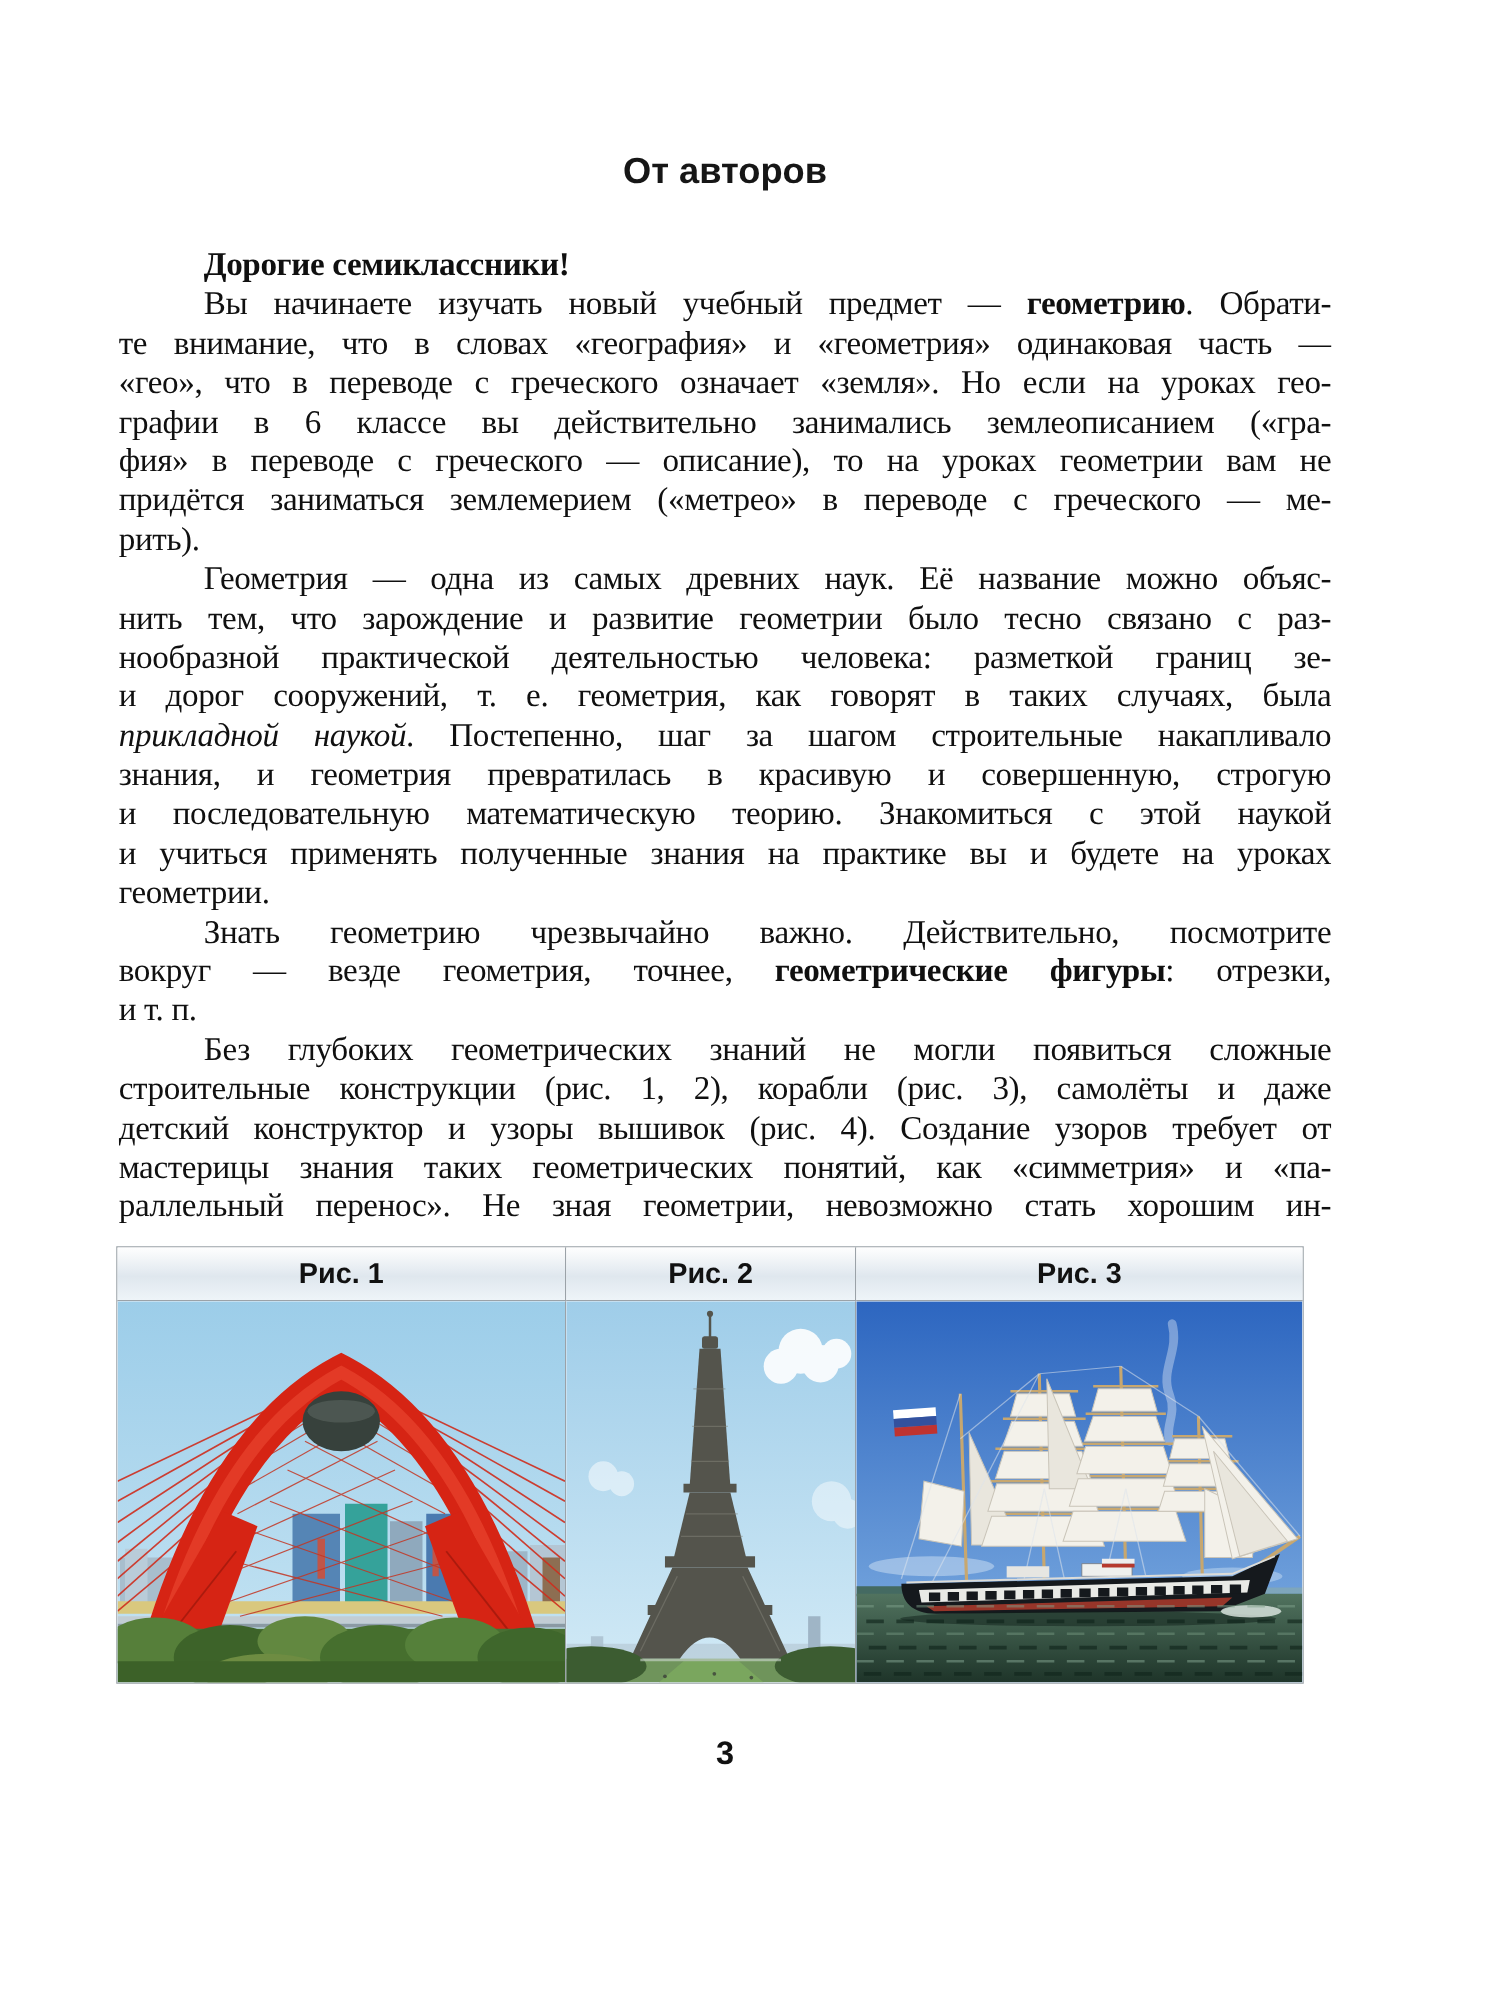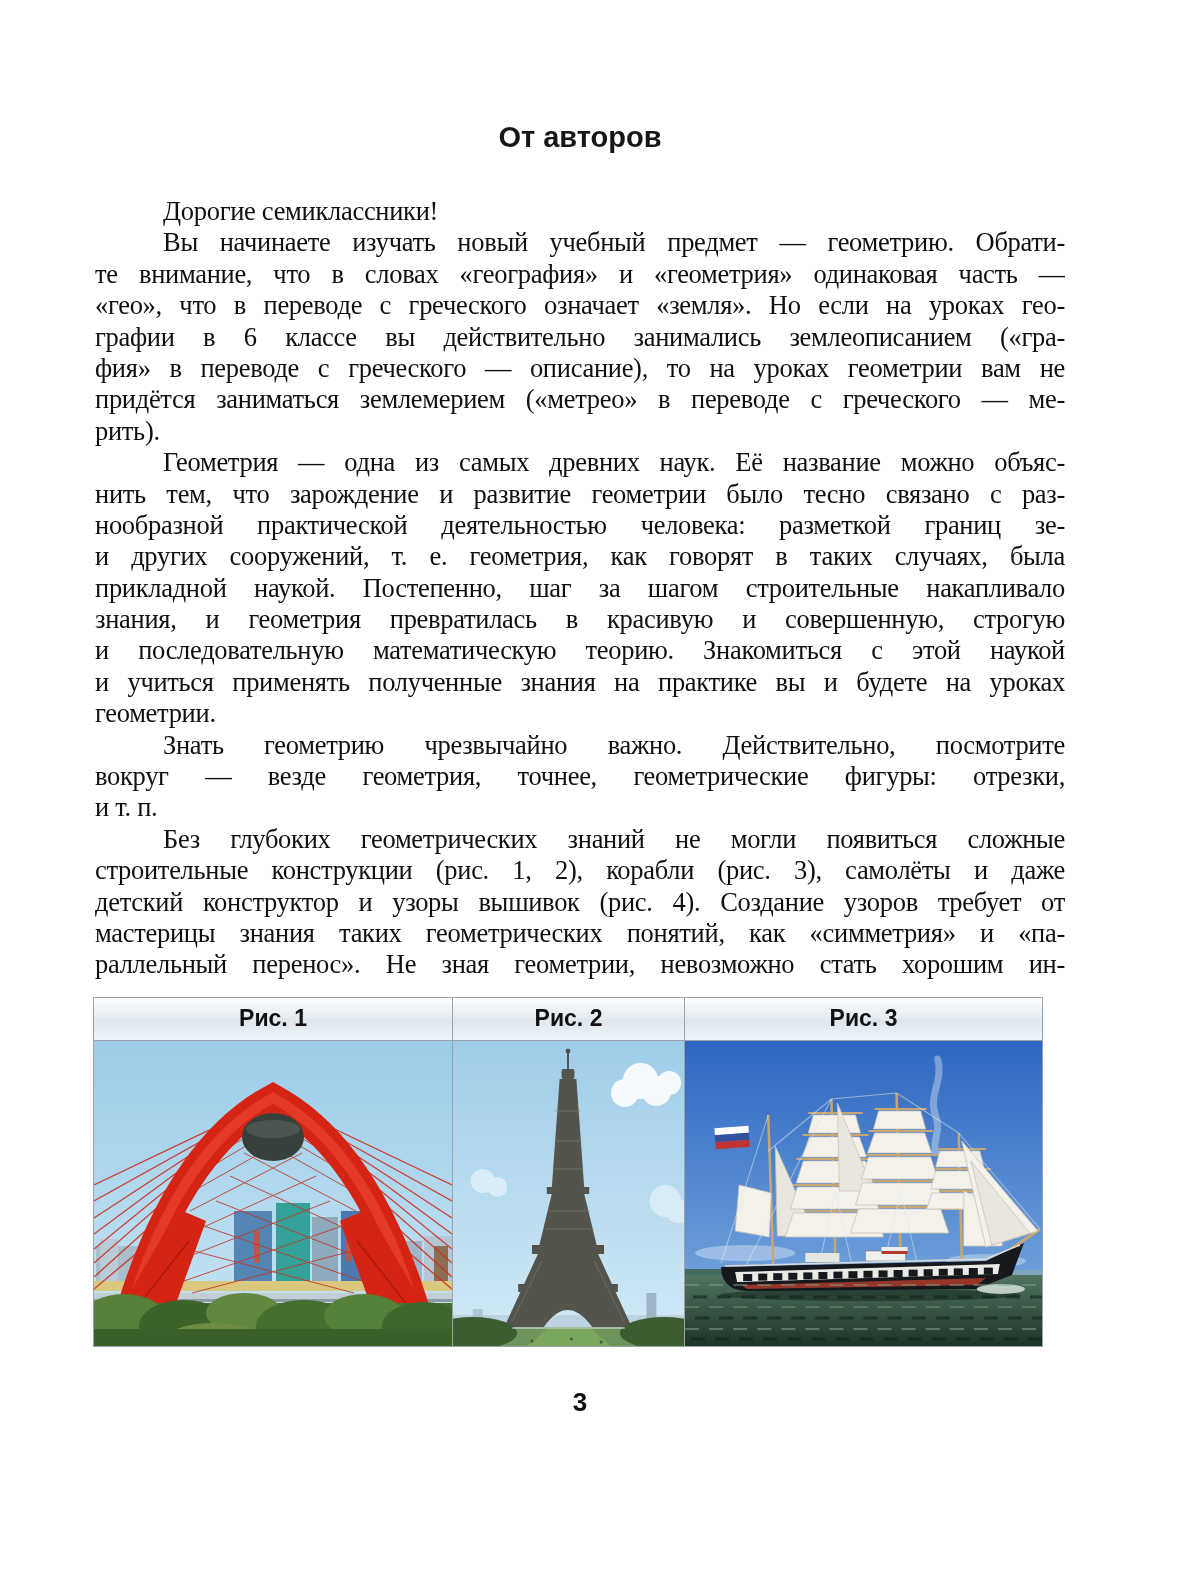--- a/index.html
+++ b/index.html
@@ -5,22 +5,22 @@
   html,body{margin:0;padding:0;background:#ffffff;}
   .page{position:relative;width:1200px;height:1592px;background:#ffffff;overflow:hidden;
         font-family:"Liberation Serif",serif;color:#101010;}
   .content{margin-left:95px;width:970px;padding-top:120px;}
   .title{margin:0;text-align:center;font:bold 29px/34px "Liberation Sans",sans-serif;color:#161616;}
   .bodytext{margin-top:42px;}
   .bodytext .line{font-size:26.5px;line-height:31.4px;height:31.4px;overflow:hidden;
         letter-spacing:-0.3px;text-align:justify;text-justify:inter-word;}
   .bodytext .line.fill{text-align-last:justify;}
   .bodytext .line.indent{text-indent:68px;}
-  .b{font-weight:normal;}
-  .i{}
+  .b{font-weight:bold;}
+  .i{font-style:italic;}
   .strip{margin-top:16px;margin-left:-2px;width:948px;border:1px solid #9ba2a8;
          display:grid;grid-template-columns:359px 232px 357px;grid-template-rows:43px 305px;}
   .fig-head{background:linear-gradient(#fefefe 0%,#dfe7ee 55%,#eef4f8 100%);
          border-bottom:1px solid #9ba2a8;display:flex;align-items:center;justify-content:center;
          font:bold 23px "Liberation Sans",sans-serif;color:#111;}
   .fig-cell{overflow:hidden;background:#dfeefa;}
   .cr{border-right:1px solid #9ba2a8;}
   .fig-cell svg{display:block;width:100%;height:100%;}
   .pageno{margin-top:40px;text-align:center;font:bold 26px "Liberation Sans",sans-serif;color:#111;}
 </style>
@@ -37,21 +37,21 @@
         <div class="line fill indent"><span class="">Вы начинаете изучать новый учебный предмет — </span><span class="b ">геометрию</span><span class="">. Обрати-</span></div>
         <div class="line fill"><span class="">те внимание, что в словах «география» и «геометрия» одинаковая часть —</span></div>
         <div class="line fill"><span class="">«гео», что в переводе с греческого означает «земля». Но если на уроках гео-</span></div>
         <div class="line fill"><span class="">графии в 6 классе вы действительно занимались землеописанием («гра-</span></div>
         <div class="line fill"><span class="">фия» в переводе с греческого — описание), то на уроках геометрии вам не</span></div>
         <div class="line fill"><span class="">придётся заниматься землемерием («метрео» в переводе с греческого — ме-</span></div>
         <div class="line"><span class="">рить).</span></div>
         <div class="line fill indent"><span class="">Геометрия — одна из самых древних наук. Её название можно объяс-</span></div>
         <div class="line fill"><span class="">нить тем, что зарождение и развитие геометрии было тесно связано с раз-</span></div>
         <div class="line fill"><span class="">нообразной практической деятельностью человека: разметкой границ зе-</span></div>
-        <div class="line fill"><span class="">и других сооружений, т. е. геометрия, как говорят в таких случаях, была</span></div>
+        <div class="line fill"><span class="">и дорог сооружений, т. е. геометрия, как говорят в таких случаях, была</span></div>
         <div class="line fill"><span class="i">прикладной наукой</span><span class="">. Постепенно, шаг за шагом строительные накапливало</span></div>
         <div class="line fill"><span class="">знания, и геометрия превратилась в красивую и совершенную, строгую</span></div>
         <div class="line fill"><span class="">и последовательную математическую теорию. Знакомиться с этой наукой</span></div>
         <div class="line fill"><span class="">и учиться применять полученные знания на практике вы и будете на уроках</span></div>
         <div class="line"><span class="">геометрии.</span></div>
         <div class="line fill indent"><span class="">Знать геометрию чрезвычайно важно. Действительно, посмотрите</span></div>
         <div class="line fill"><span class="">вокруг — везде геометрия, точнее, </span><span class="b ">геометрические фигуры</span><span class="">: отрезки,</span></div>
         <div class="line"><span class="">и т. п.</span></div>
         <div class="line fill indent"><span class="">Без глубоких геометрических знаний не могли появиться сложные</span></div>
         <div class="line fill"><span class="">строительные конструкции (рис. 1, 2), корабли (рис. 3), самолёты и даже</span></div>

